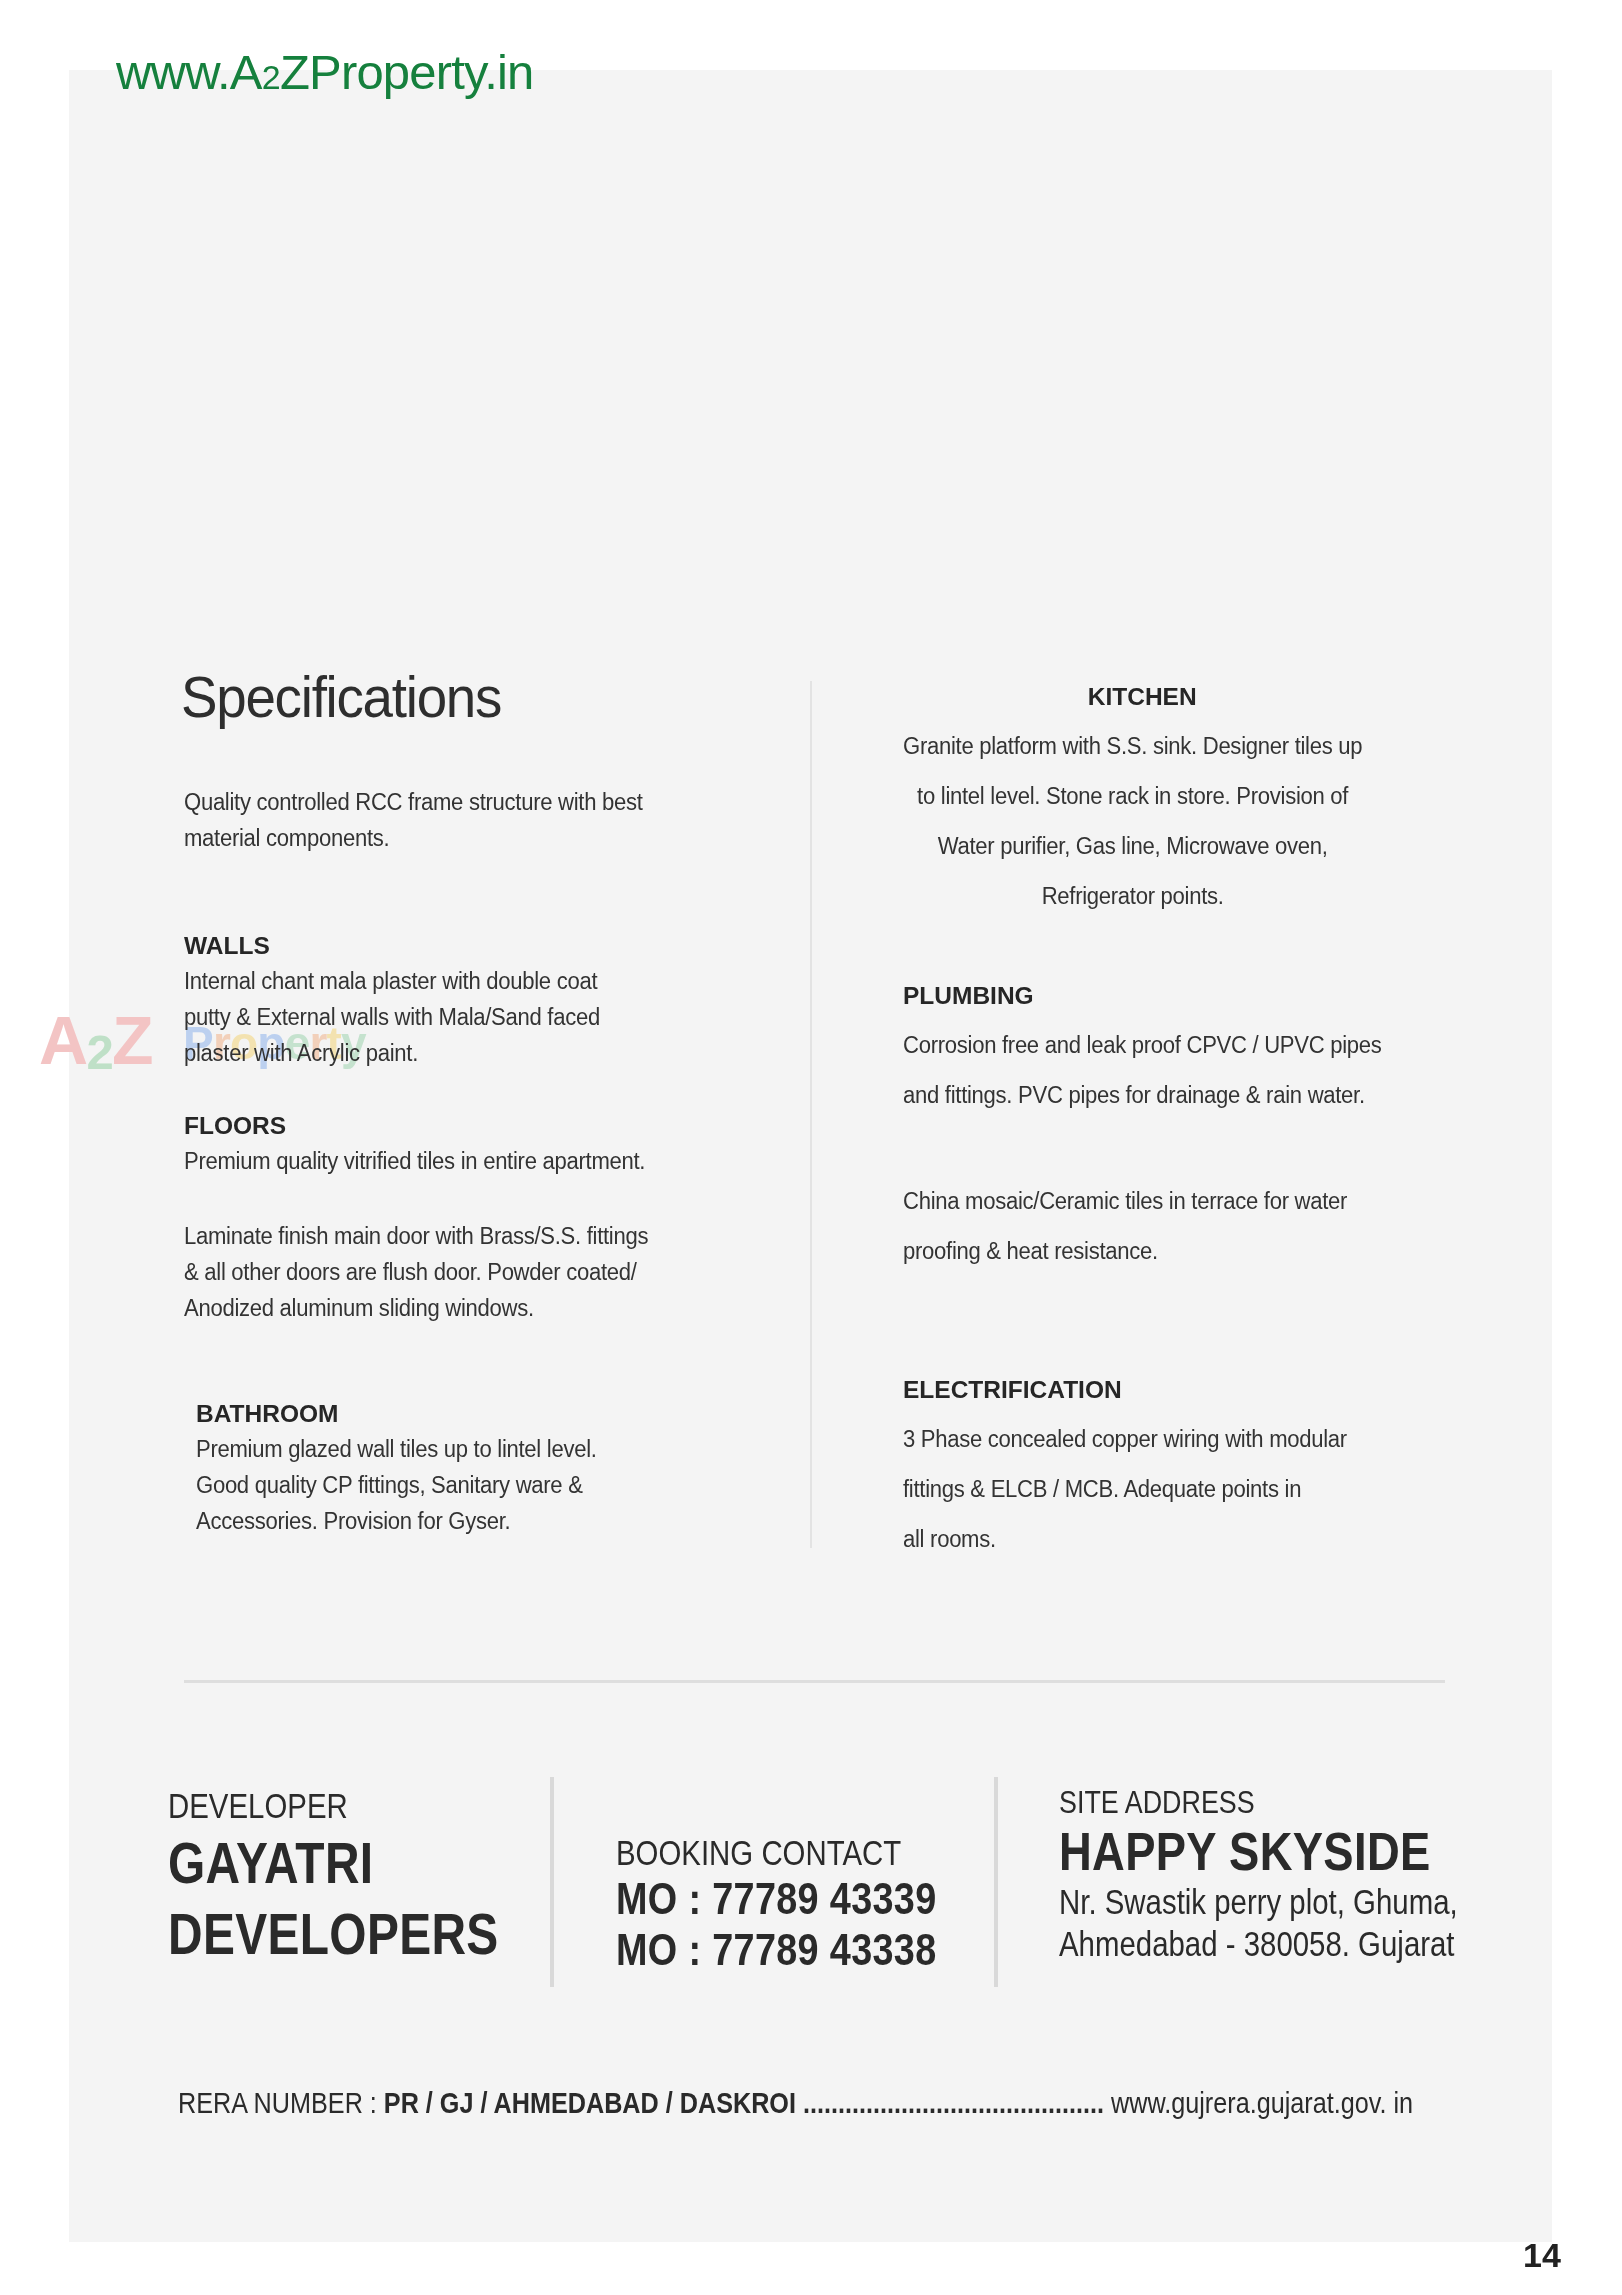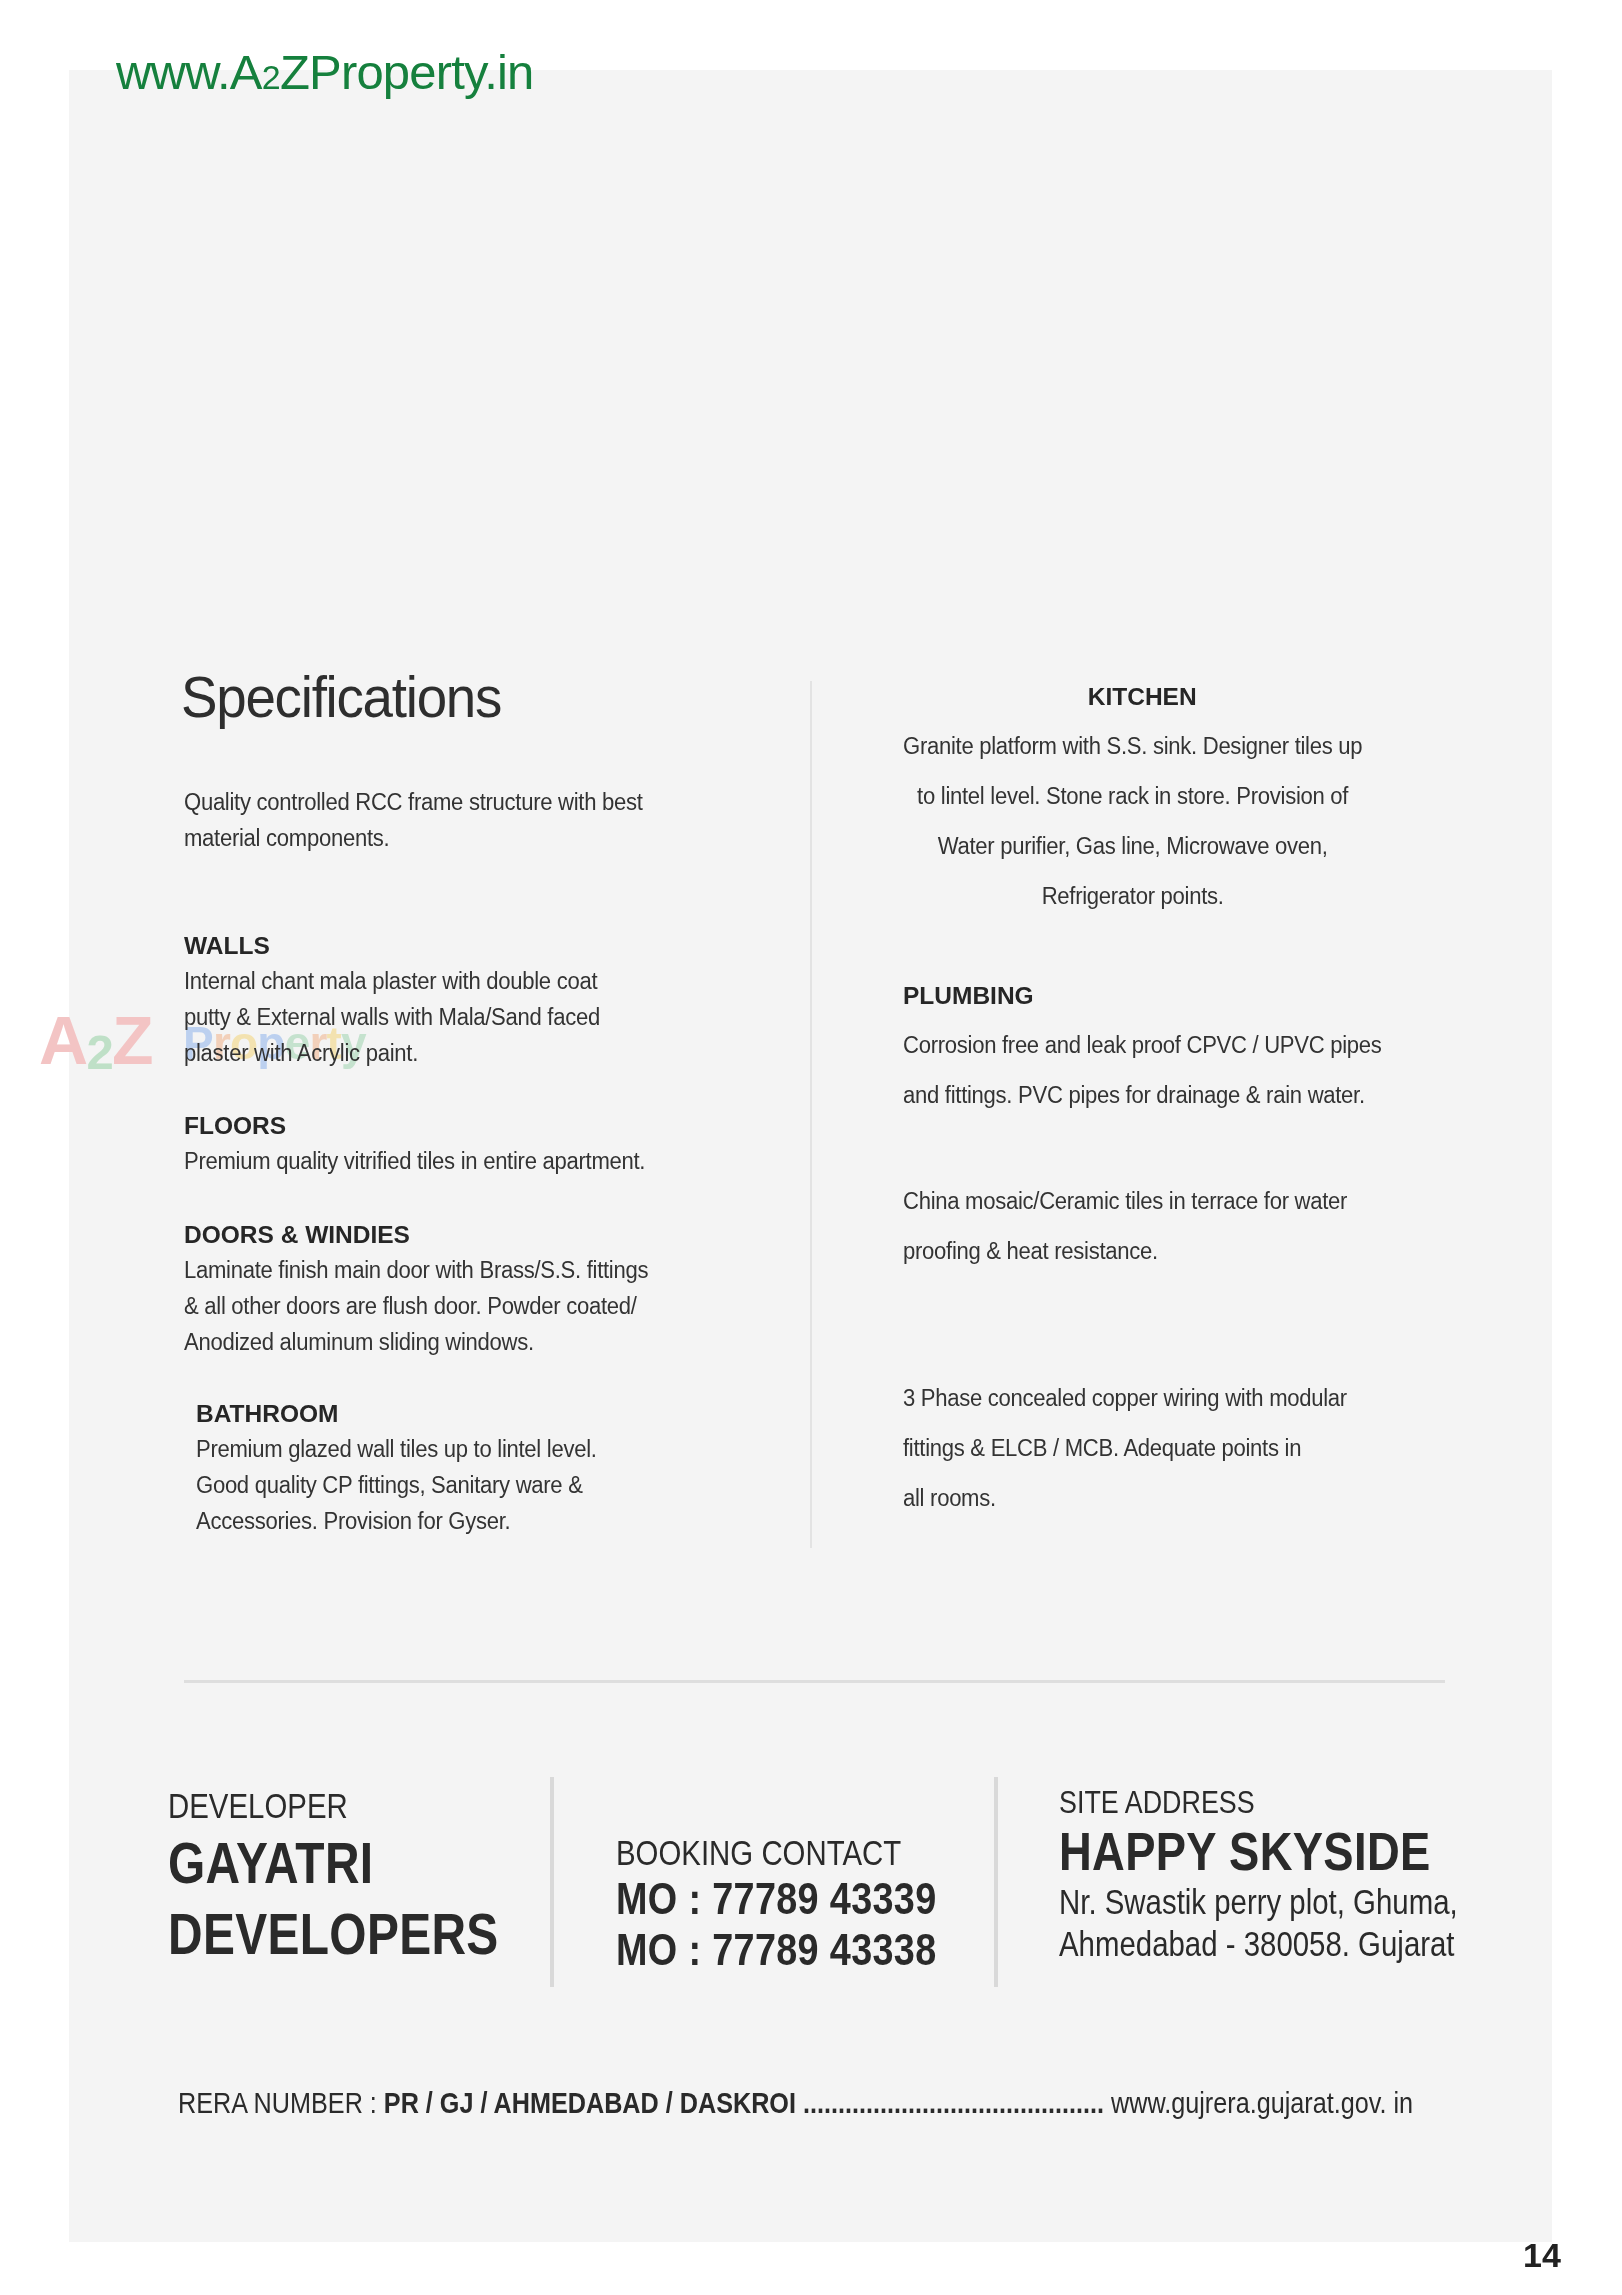--- a/index.html
+++ b/index.html
@@ -65,21 +65,20 @@
   <h3>WALLS</h3>
   <div class="line">Internal chant mala plaster with double coat</div>
   <div class="line">putty &amp; External walls with Mala/Sand faced</div>
   <div class="line">plaster with Acrylic paint.</div>
 </div>
 <div class="spec left" style="left:184px; top:1109px;">
   <h3>FLOORS</h3>
   <div class="line">Premium quality vitrified tiles in entire apartment.</div>
 </div>
 <div class="spec left" style="left:184px; top:1218px;">
-  <h3>DOORS &amp; WINDIES</h3>
   <div class="line">Laminate finish main door with Brass/S.S. fittings</div>
   <div class="line">&amp; all other doors are flush door. Powder coated/</div>
   <div class="line">Anodized aluminum sliding windows.</div>
 </div>
 <div class="spec left" style="left:184px; top:1397px;margin-left:12px;">
   <h3>BATHROOM</h3>
   <div class="line">Premium glazed wall tiles up to lintel level.</div>
   <div class="line">Good quality CP fittings, Sanitary ware &amp;</div>
   <div class="line">Accessories. Provision for Gyser.</div>
 </div>
@@ -94,20 +93,21 @@
 <div class="spec right" style="left:903px; top:979px;">
   <h3>PLUMBING</h3>
   <div class="line">Corrosion free and leak proof CPVC / UPVC pipes</div>
   <div class="line">and fittings. PVC pipes for drainage &amp; rain water.</div>
 </div>
 <div class="spec right" style="left:903px; top:1176px;">
   <div class="line">China mosaic/Ceramic tiles in terrace for water</div>
   <div class="line">proofing &amp; heat resistance.</div>
 </div>
 <div class="spec right" style="left:903px; top:1373px;">
+  <h3>ELECTRIFICATION</h3>
   <div class="line">3 Phase concealed copper wiring with modular</div>
   <div class="line">fittings &amp; ELCB / MCB. Adequate points in</div>
   <div class="line">all rooms.</div>
 </div>
 
 <div class="hr"></div>
 
 <div class="foot" style="left:168px; top:1785px;">
   <div class="label">DEVELOPER</div>
   <div class="big" style="margin-top:1.7px;">GAYATRI</div>

